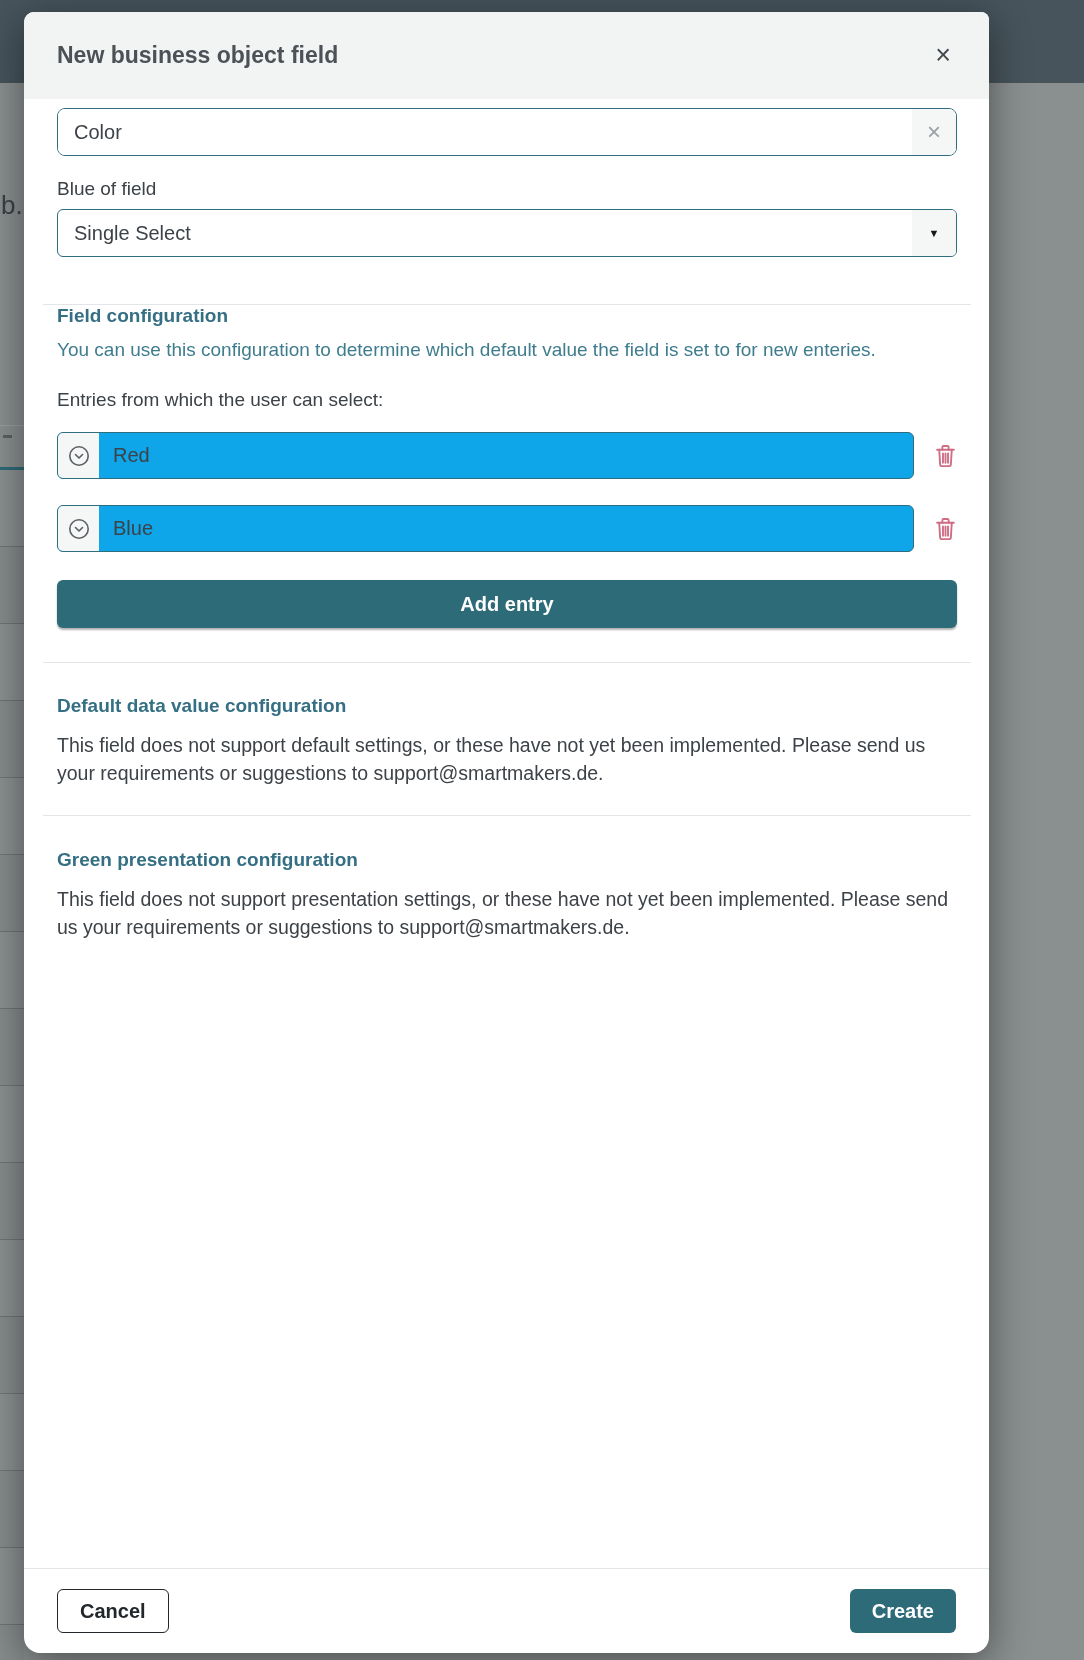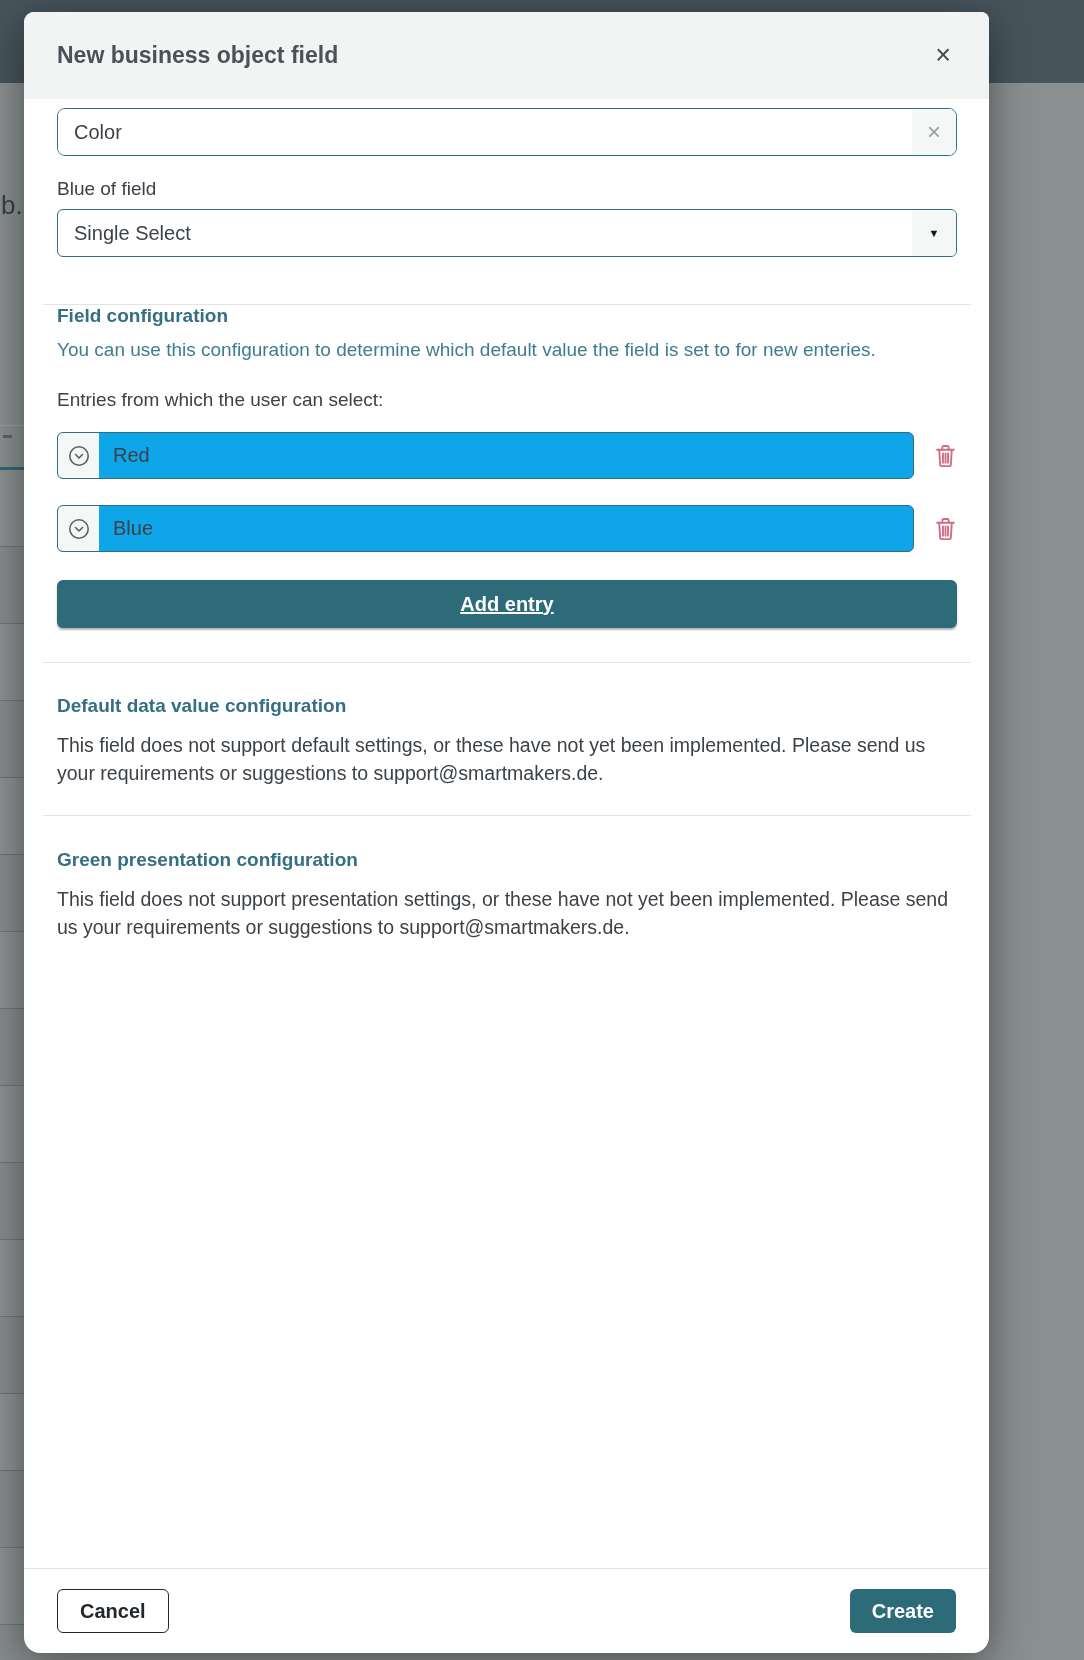--- a/index.html
+++ b/index.html
@@ -62,21 +62,21 @@
   .entries-list { margin-top:21px; }
   .entry-input { width:931px; height:47px; border:1.5px solid #2f6d80; border-radius:6px;
     display:flex; align-items:stretch; overflow:hidden; background:#0ea5e9; }
   .entry-adorner { width:41px; background:#f5f6f6; display:flex; align-items:center; justify-content:center; }
   .entry-text { flex:1; display:flex; align-items:center; padding:0 14px; font-size:20px; color:#3c4247; }
   .trash-btn { margin-left:20px; background:none; border:none; cursor:pointer;
     display:flex; align-items:center; justify-content:center; padding:2px; }
 
   .add-entry-btn { margin-top:28px; height:48px; width:100%; border:none; border-radius:6px;
     background:#2e6b79; color:#ffffff; font-size:20px; font-weight:bold; font-family:inherit;
-    cursor:pointer; box-shadow:0 2px 2px rgba(0,0,0,.3);text-decoration:underline; }
+    cursor:pointer; box-shadow:0 2px 2px rgba(0,0,0,.3); }
 
   .flex-spacer { flex:1 1 auto; }
 
   .modal-footer { flex:0 0 85px; border-top:1px solid #e3e6e6;
     display:flex; align-items:center; padding:0 33px; }
   .cancel-btn { height:44px; padding:0 22px; background:#fff; border:1.5px solid #22272b;
     border-radius:6px; font-size:20px; font-weight:bold; color:#22272b; font-family:inherit; cursor:pointer; }
   .create-btn { margin-left:auto; height:44px; padding:0 22px; background:#2e6b79; border:none;
     border-radius:6px; font-size:20px; font-weight:bold; color:#ffffff; font-family:inherit; cursor:pointer; }
 </style>

